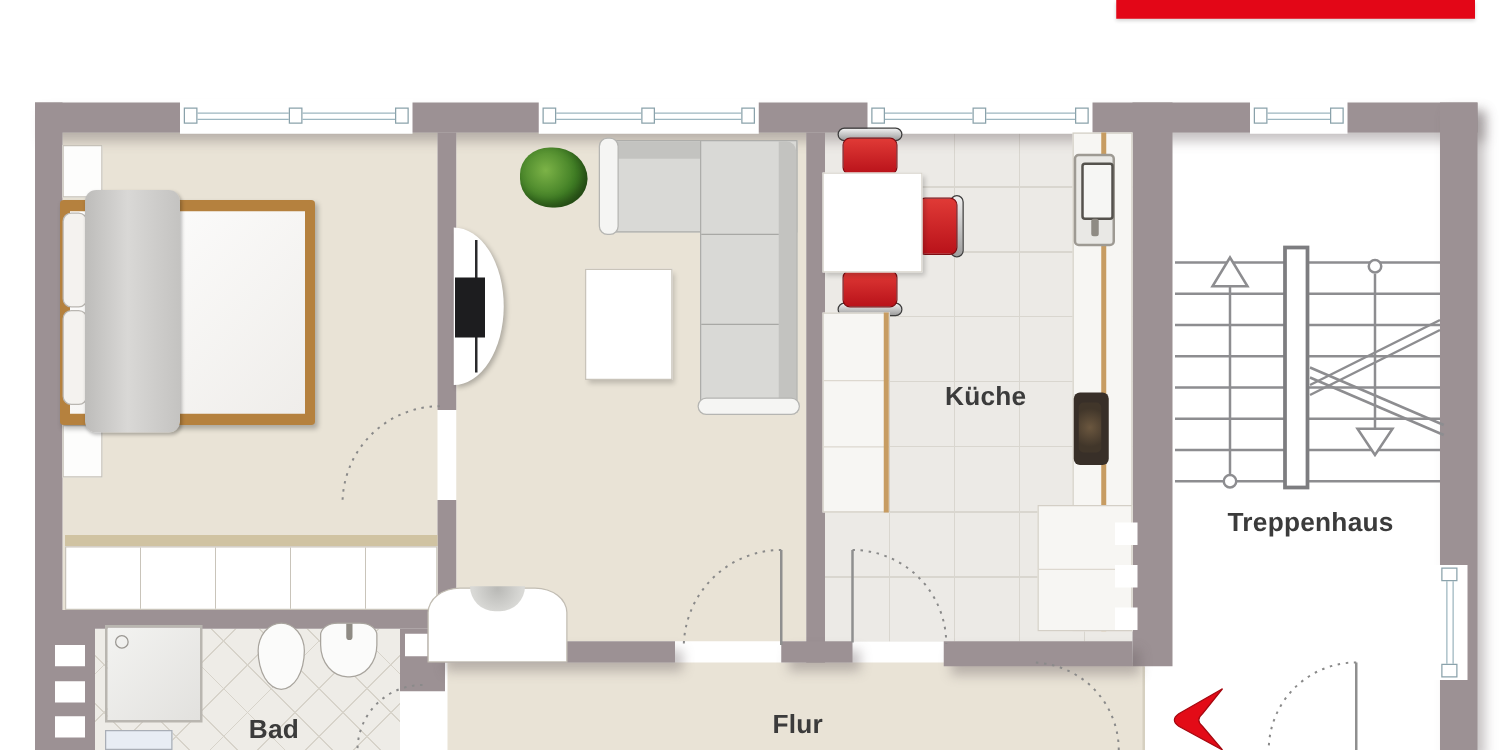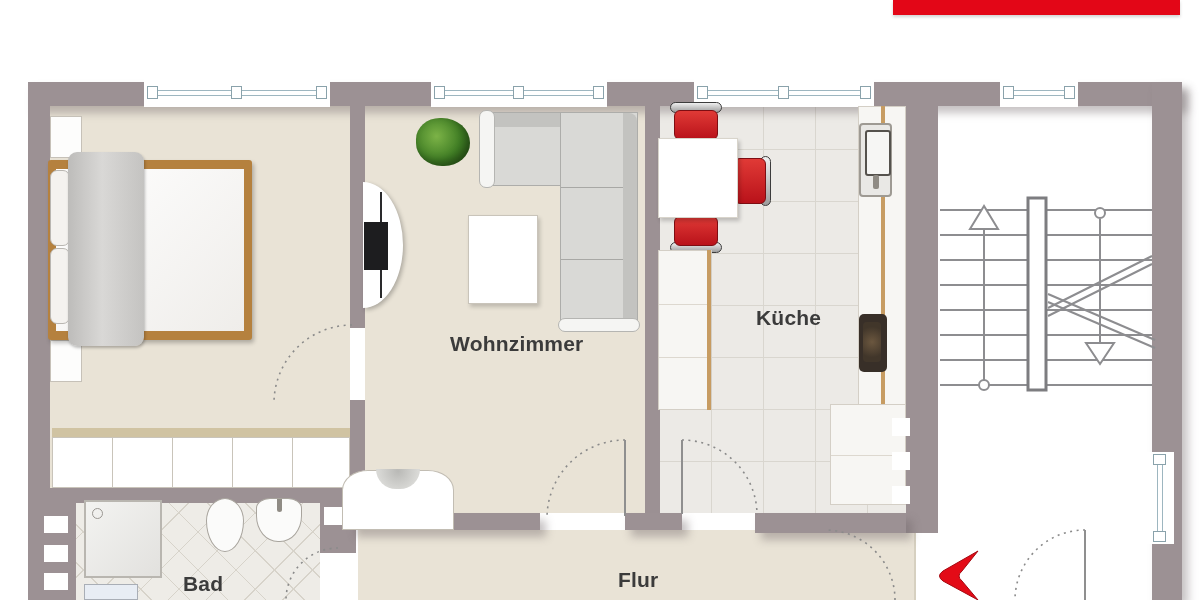--- a/index.html
+++ b/index.html
@@ -284,18 +284,18 @@
 
     <g stroke="#8f8f8f" stroke-width="2">
       <line x1="625" y1="440" x2="625" y2="516"></line>
       <line x1="682" y1="440" x2="682" y2="514"></line>
       <line x1="1085" y1="530" x2="1085" y2="600"></line>
     </g>
 
     <path fill="#e30b17" stroke="#a50810" stroke-width="1" d="M 978 551 L 943 571 Q 936 576 943 581 L 978 600 L 962 581 Q 956 576 962 571 Z"></path>
   </svg>
 
-  <span class="room-label" style="left:450px;top:332px;">Wohnzimmer</span>
   <span class="room-label" style="left:756px;top:306px;">Küche</span>
+  <span class="room-label" style="left:982px;top:407px;">Treppenhaus</span>
   <span class="room-label" style="left:618px;top:568px;">Flur</span>
-  <span class="room-label" style="left:183px;top:572px;">Bad</span>
+  <span class="room-label" style="left:199px;top:572px;">Bad</span>
 
 </div>
 
 </body></html>

